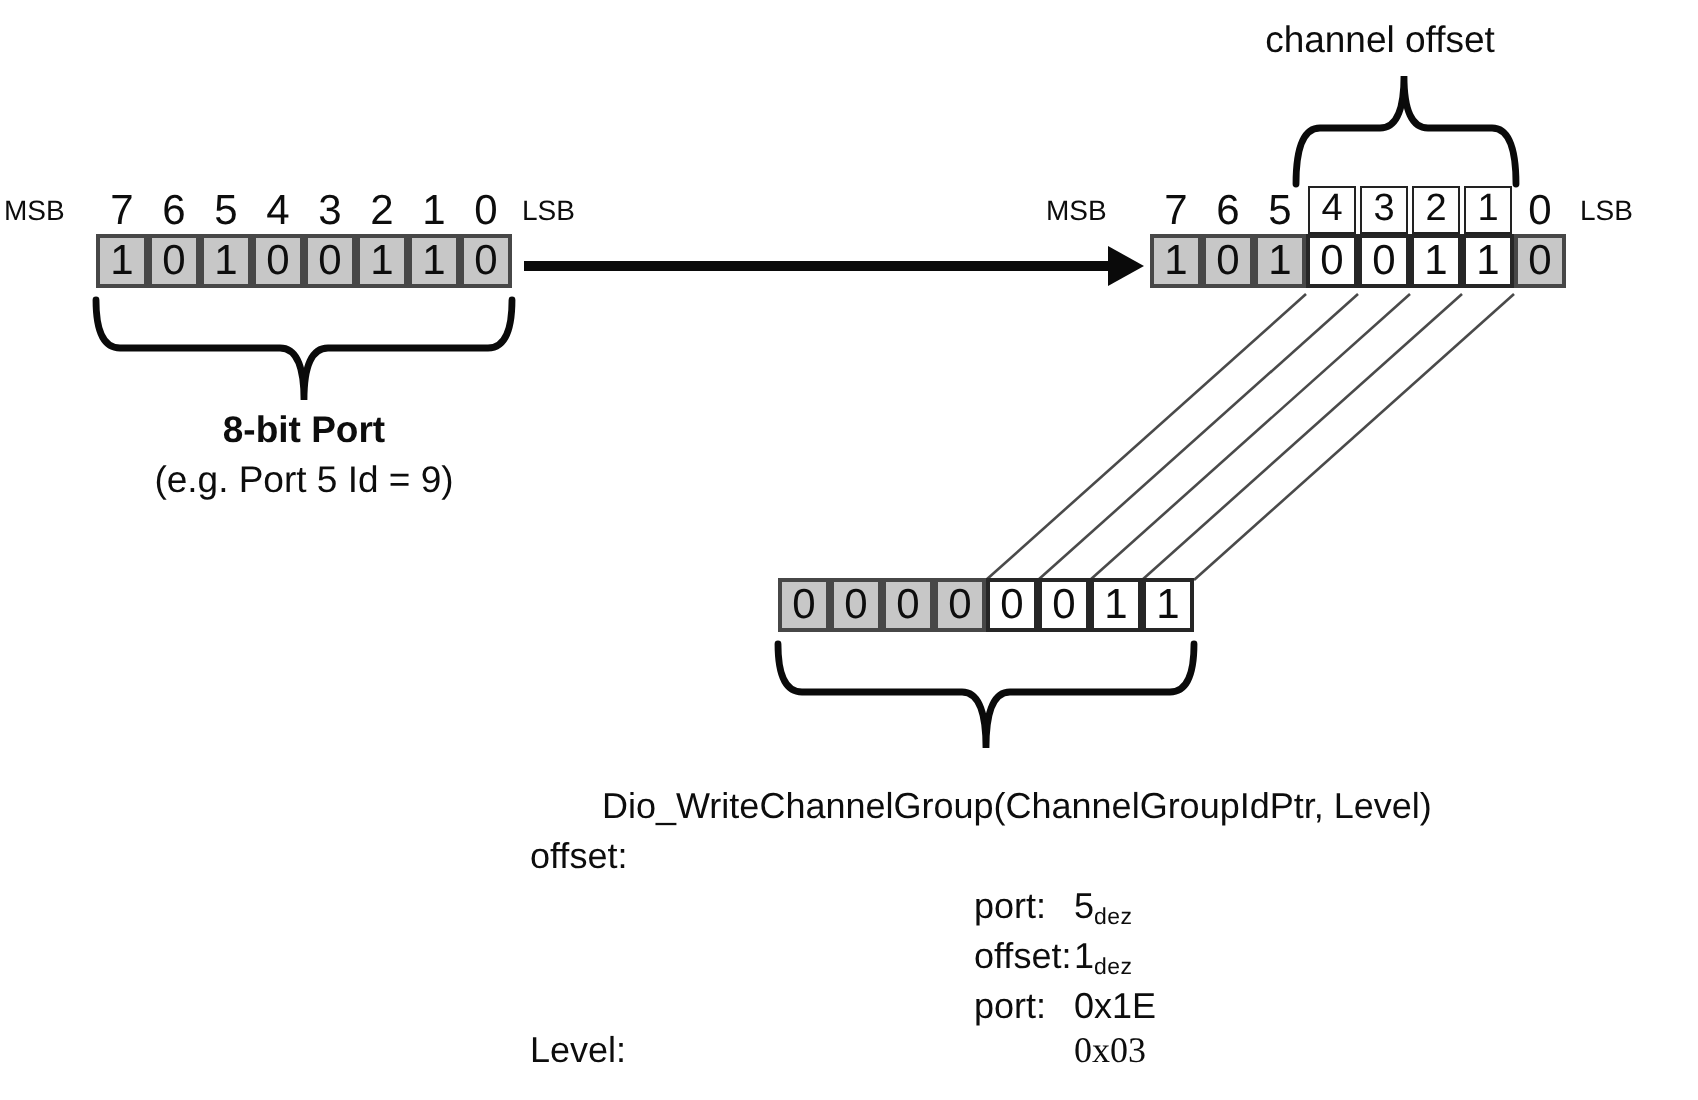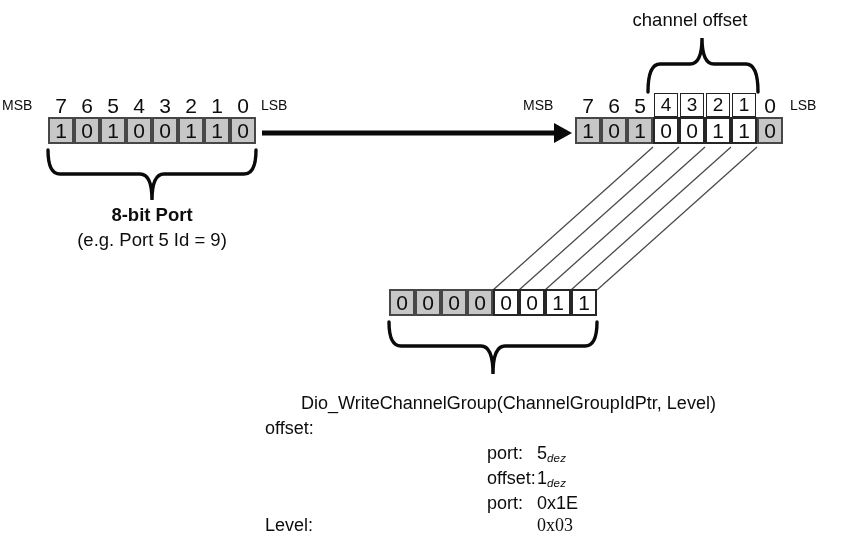--- a/index.html
+++ b/index.html
@@ -31,21 +31,21 @@
   }
   .cell.gray{background:#c7c7c7;}
   .cell.white{background:#ffffff;border-color:#262626;}
   .caption{
     position:absolute;text-align:center;font-size:18.5px;white-space:nowrap;
   }
   .fnline{
     position:absolute;font-size:18px;line-height:22px;white-space:nowrap;
   }
   .dez{
-    font-size:11.5px;position:relative;top:3px;letter-spacing:0.2px;font-style:italic;
+    font-size:11.5px;position:relative;top:3px;letter-spacing:0.2px;
   }
   svg{position:absolute;overflow:visible;}
 </style>
 </head>
 <body>
 
 <div id="canvas">
 
   <div class="reglabel" style="left:2px;">MSB</div>
   <div class="reglabel" style="left:261px;">LSB</div>

